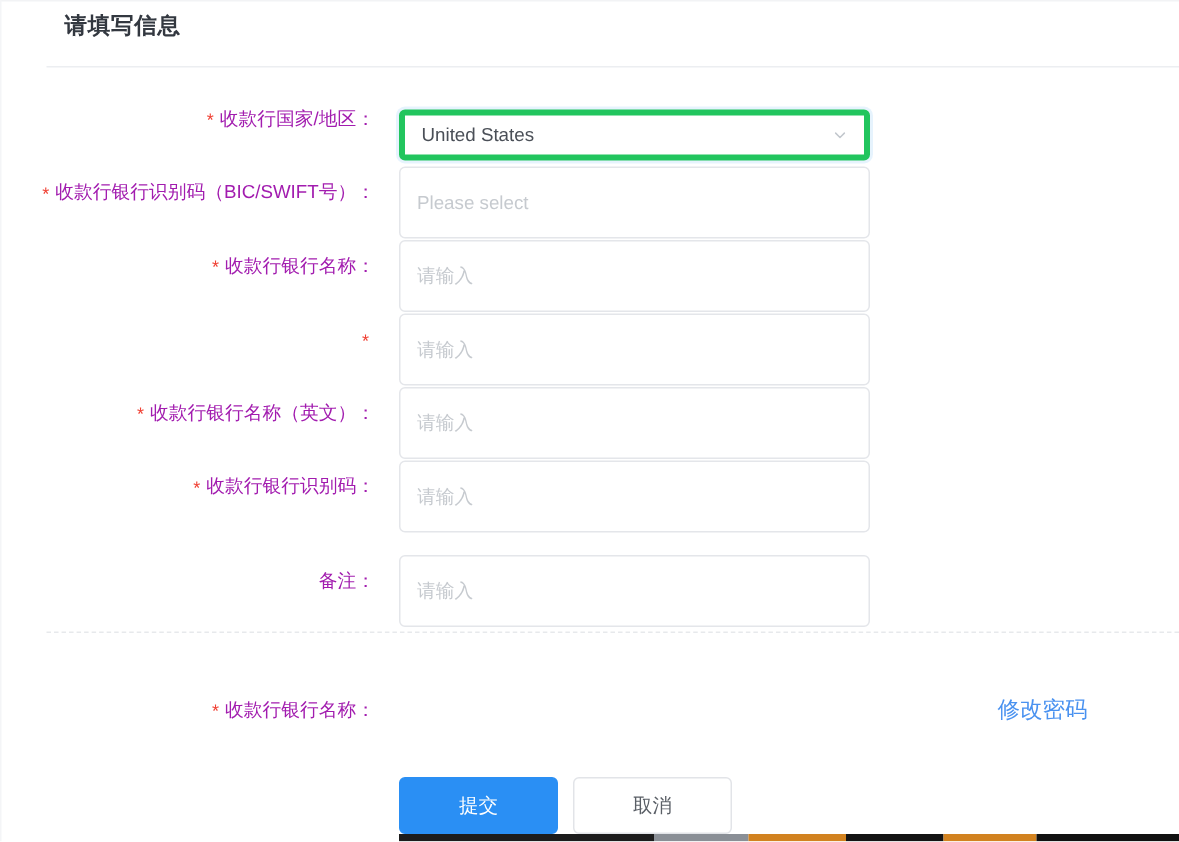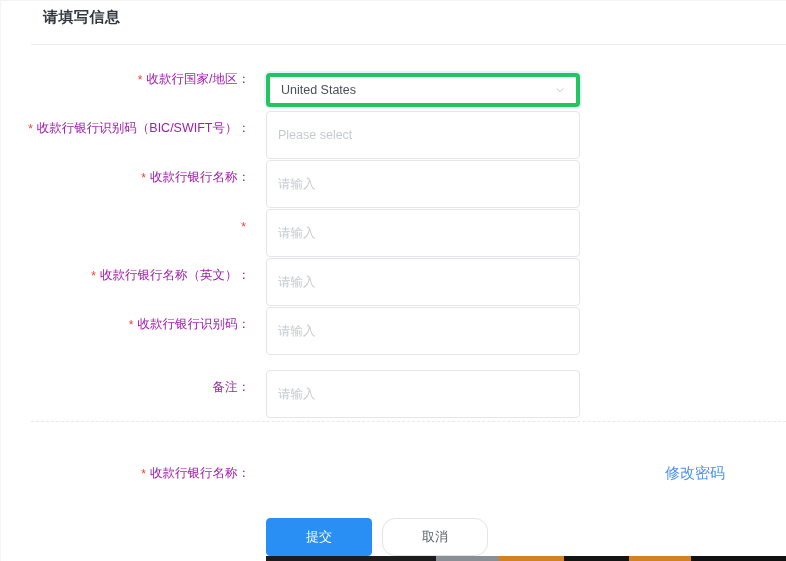--- a/index.html
+++ b/index.html
@@ -200,21 +200,20 @@
     background: #2a8ff4;
     color: #ffffff;
     border-color: #2a8ff4;
   }
   .btn-cancel {
     left: 382px;
     width: 106px;
     background: #ffffff;
     color: #5a5f66;
     border-color: #e2e4e8;
-    border-radius: 13px;
   }
 
   
   .bottom-strip {
     position: absolute;
     left: 266px;
     top: 556px;
     width: 520px;
     height: 5px;
     overflow: hidden;

